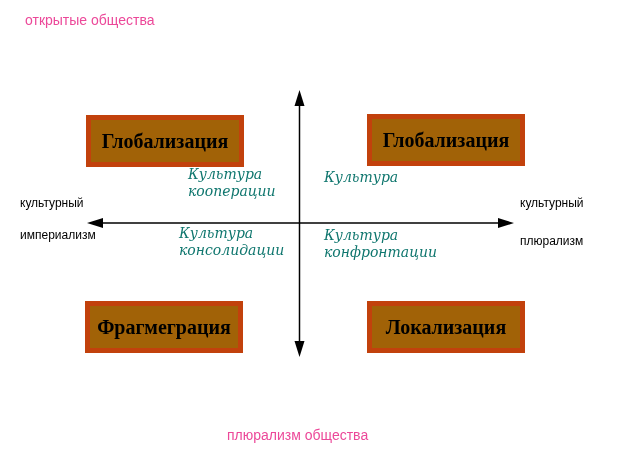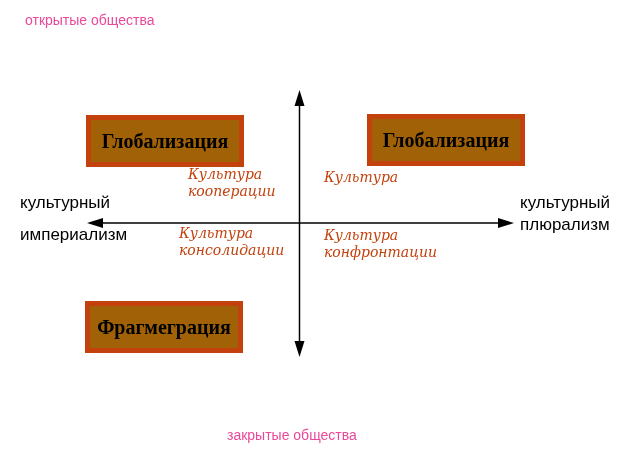--- a/index.html
+++ b/index.html
@@ -19,21 +19,21 @@
   .abs { position: absolute; }
   .pole-label {
     font-family: "Liberation Sans", sans-serif;
     font-size: 14px;
     line-height: 19px;
     color: #ec4899;
     white-space: nowrap;
   }
   .side-label {
     font-family: "Liberation Sans", sans-serif;
-    font-size: 17px;
+    font-size: 12px;
     line-height: 18px;
     color: #000000;
     white-space: nowrap;
   }
   .quad-box {
     position: absolute;
     width: 148px;
     height: 42px;
     border: 5px solid #c2410c;
     background: #a16207;
@@ -47,21 +47,21 @@
     font-size: 20px;
     color: #000000;
     white-space: nowrap;
   }
   .culture-label {
     position: absolute;
     font-family: "DejaVu Serif", "Liberation Serif", serif;
     font-style: italic;
     font-size: 14px;
     line-height: 17px;
-    color: #c2410c;
+    color: #0f766e;
     white-space: nowrap;
   }
   svg.axes {
     position: absolute;
     left: 0;
     top: 0;
   }
 </style>
 </head>
 <body>
@@ -72,44 +72,47 @@
     <line x1="299.5" y1="100" x2="299.5" y2="346" stroke="#000000" stroke-width="1.5"></line>
     <polygon points="299.5,90 294.5,106 304.5,106" fill="#000000"></polygon>
     <polygon points="299.5,357 294.5,341 304.5,341" fill="#000000"></polygon>
     <line x1="97" y1="223" x2="505" y2="223" stroke="#000000" stroke-width="1.5"></line>
     <polygon points="87,223 103,218 103,228" fill="#000000"></polygon>
     <polygon points="514,223 498,218 498,228" fill="#000000"></polygon>
   </svg>
 
   <div class="abs pole-label" style="left:25px; top:11px;">открытые общества</div>
 
-  <div class="abs pole-label" style="left:227px; top:426px;">закрытые общества</div>
+  <div class="abs pole-label" style="left:227px; top:426px;">плюрализм общества</div>
 
   <div class="abs" style="left:20px; top:194px;">
     <div class="side-label">культурный</div>
     <div class="side-label" style="margin-top:14px;">империализм</div>
   </div>
 
   <div class="abs" style="left:520px; top:194px;">
     <div class="side-label">культурный</div>
-    <div class="side-label" style="margin-top:4px;">плюрализм</div>
+    <div class="side-label" style="margin-top:20px;">плюрализм</div>
   </div>
 
   <div class="quad-box" style="left:86px; top:115px;">
     <span class="quad-label">Глобализация</span>
   </div>
 
   <div class="quad-box" style="left:367px; top:114px;">
     <span class="quad-label">Глобализация</span>
   </div>
 
   <div class="quad-box" style="left:85px; top:301px;text-align:right;">
     <span class="quad-label">Фрагмеграция</span>
   </div>
 
+  <div class="quad-box" style="left:367px; top:301px;">
+    <span class="quad-label">Локализация</span>
+  </div>
 
   <div class="culture-label" style="left:188px; top:166px;">
     <div>Культура</div>
     <div>кооперации</div>
   </div>
 
   <div class="culture-label" style="left:324px; top:169px;">
     <div>Культура</div>
   </div>
 

